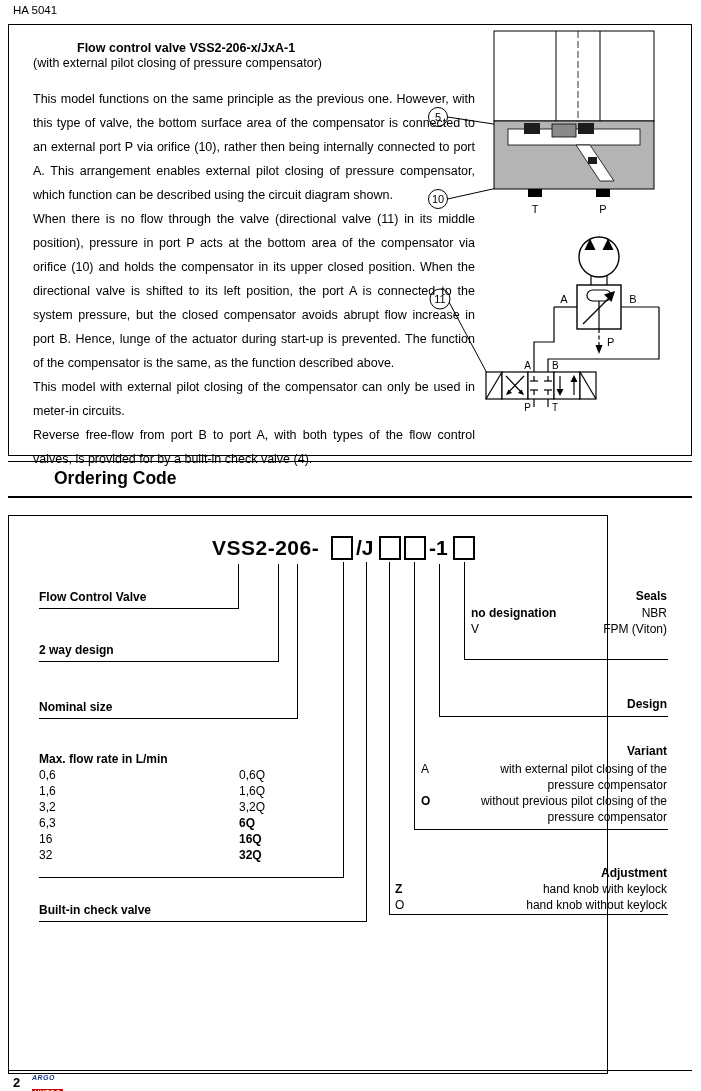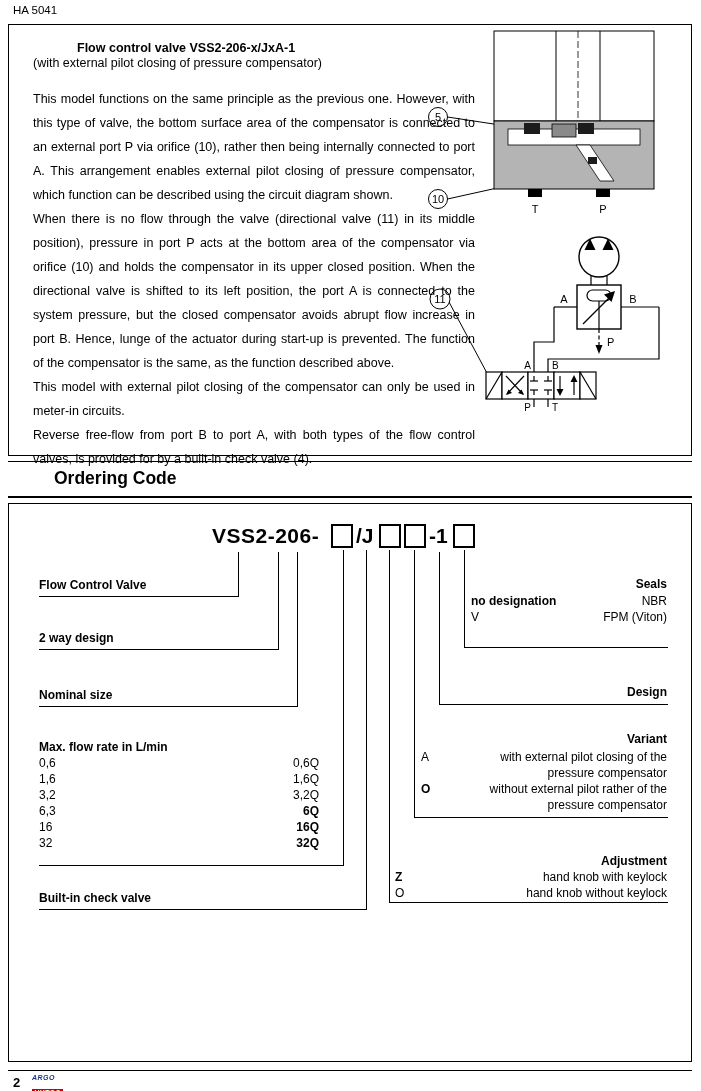--- a/index.html
+++ b/index.html
@@ -13,33 +13,33 @@
 
   .intro-box { left:8px; top:24px; width:684px; height:432px; border:1px solid #000; }
   .intro-title { left:24px; top:16px; font-size:12.5px; font-weight:bold;padding-left:44px; }
   .intro-subtitle { left:24px; top:31px; font-size:12.5px; }
   .intro-text { left:24px; top:62px; width:442px; font-size:12.5px; line-height:24px; text-align:justify; }
 
   .oc-rule-top { left:8px; top:461px; width:684px; height:0; border-top:1px solid #000; }
   .oc-heading { left:30px; top:468px; font-size:17.5px; font-weight:bold;margin-left:24px; }
   .oc-rule-bottom { left:8px; top:496px; width:684px; height:0; border-top:2px solid #000; }
 
-  .ordering-box { left:8px; top:503px; width:684px; height:559px; border:1px solid #000; }
+  .ordering-box { left:8px; top:515px; width:600px; height:559px; border:1px solid #000; }
 
   .code-prefix { left:203px; top:20px; font-size:21px; font-weight:bold; letter-spacing:.5px; }
   .code-sep { position:absolute; top:20px; font-size:21px; font-weight:bold; }
   .code-box { position:absolute; top:20px; width:22px; height:24px; border:2px solid #000; background:#fff; }
 
   .vl { position:absolute; width:1px; background:#000; }
   .hl { position:absolute; height:1px; background:#000; }
 
   .lbl { position:absolute; font-size:12px; white-space:nowrap; }
   .b { font-weight:bold; }
   .rlabel { position:absolute; left:428px; width:230px; text-align:right; font-size:12px; white-space:nowrap; }
-  .fr-code { position:absolute; left:230px; width:80px; text-align:right; font-size:12px; }
+  .fr-code { position:absolute; left:230px; width:80px; font-size:12px; }
 
   .footer-rule { left:8px; top:1070px; width:684px; height:0; border-top:1px solid #000; }
   .page-number { left:13px; top:1075px; font-size:13px; font-weight:bold; }
   .logo { left:32px; top:1074px; width:36px; }
   .logo-argo { color:#18357f; font-weight:bold; font-style:italic; font-size:7px; line-height:7px; letter-spacing:.5px; }
   .logo-hytos { background:#cc0000; color:#fff; font-weight:bold; font-style:italic; font-size:7px; line-height:8px; padding:0 2px; letter-spacing:.5px; display:inline-block; }
 
   svg text { font-family:"Liberation Sans", sans-serif; }
 </style>
 </head>
@@ -204,21 +204,21 @@
     <div class="lbl" style="left:462px;top:106px">V</div>
     <div class="rlabel b" style="top:181px">Design</div>
 
     <div class="rlabel" style="top:106px">FPM (Viton)</div>
 
     <div class="rlabel b" style="top:228px">Variant</div>
     <div class="lbl" style="left:412px;top:246px">A</div>
     <div class="rlabel" style="top:246px">with external pilot closing of the</div>
     <div class="rlabel" style="top:262px">pressure compensator</div>
     <div class="lbl b" style="left:412px;top:278px">O</div>
-    <div class="rlabel" style="top:278px">without external pilot rather of the</div>
+    <div class="rlabel" style="top:278px">without previous pilot closing of the</div>
     <div class="rlabel" style="top:294px">pressure compensator</div>
 
     <div class="rlabel b" style="top:350px">Adjustment</div>
     <div class="lbl b" style="left:386px;top:366px">Z</div>
     <div class="rlabel" style="top:366px">hand knob with keylock</div>
     <div class="lbl" style="left:386px;top:382px">O</div>
     <div class="rlabel" style="top:382px">hand knob without keylock</div>
   </div>
 
   <div class="abs footer-rule"></div>

